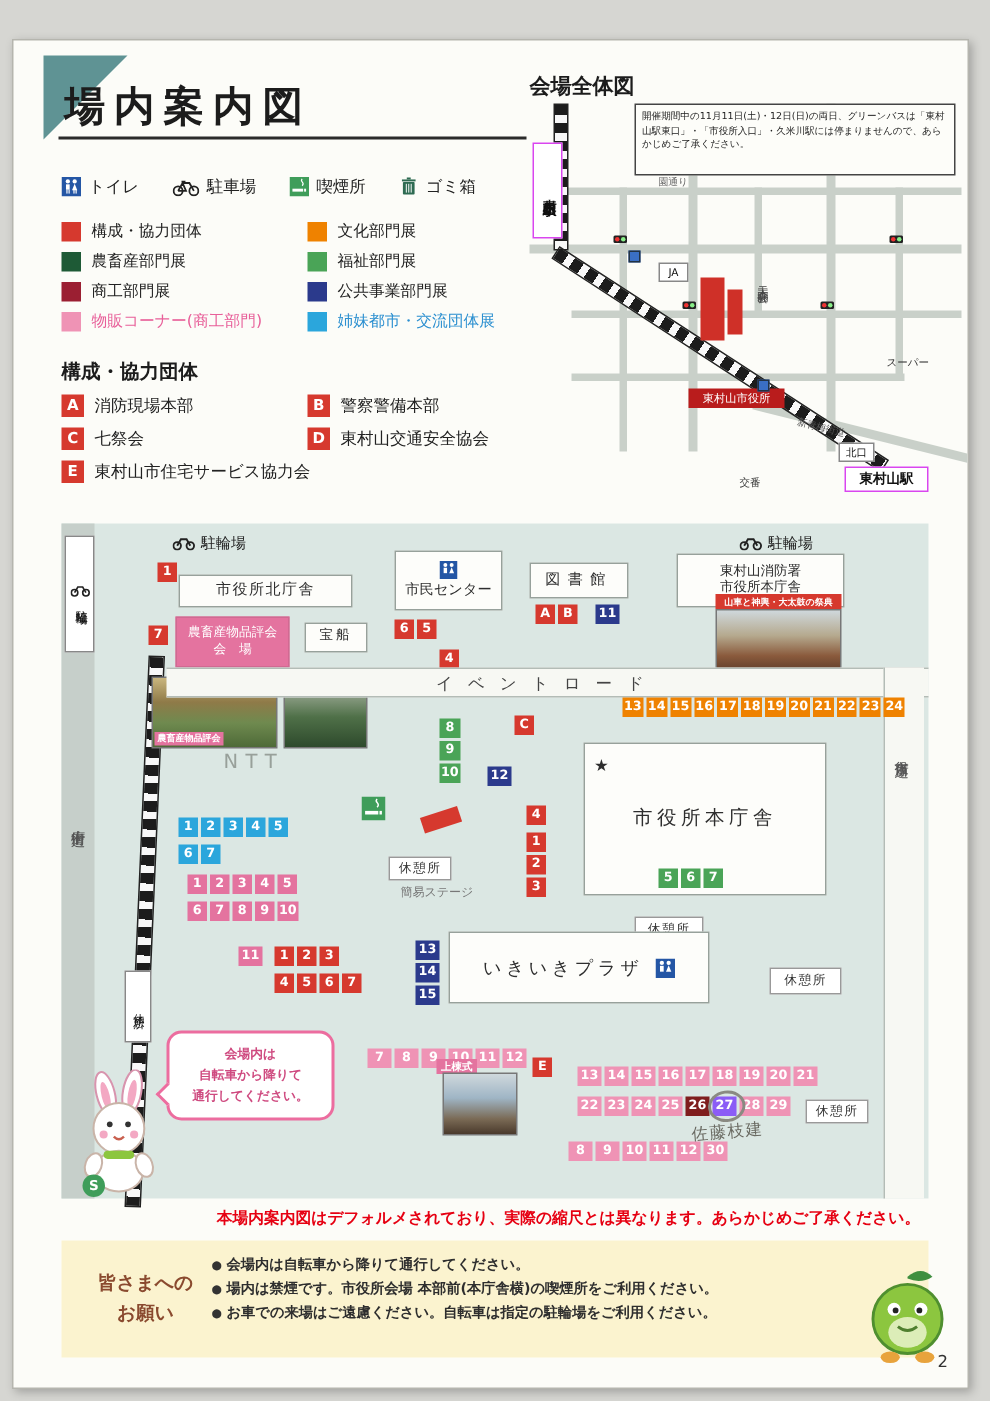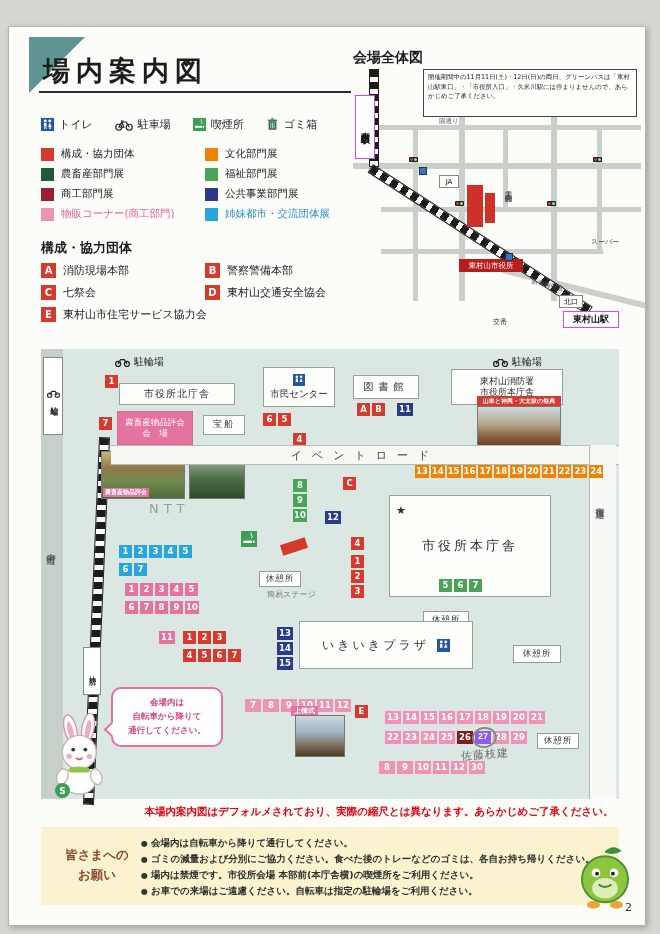--- a/index.html
+++ b/index.html
@@ -507,21 +507,21 @@
         <span class="nbox" style="background: rgb(239, 147, 181);">19</span>
         <span class="nbox" style="background: rgb(239, 147, 181);">20</span>
         <span class="nbox" style="background: rgb(239, 147, 181);">21</span>
       </div>
     <div class="abs grp wide" style="left:344px;top:382px;">
         <span class="nbox" style="background: rgb(239, 147, 181);">22</span>
         <span class="nbox" style="background: rgb(239, 147, 181);">23</span>
         <span class="nbox" style="background: rgb(239, 147, 181);">24</span>
         <span class="nbox" style="background: rgb(239, 147, 181);">25</span>
         <span class="nbox" style="background: #7f1d1d;">26</span>
-        <span class="nbox" style="background: #8b5cf6; font-family: Liberation Mono, monospace;">27</span>
+        <span class="nbox" style="background: #8b5cf6;">27</span>
         <span class="nbox" style="background: rgb(239, 147, 181);">28</span>
         <span class="nbox" style="background: rgb(239, 147, 181);">29</span>
       </div>
     <div class="abs circ" style="left:431px;top:378px;width:21px;height:17px;"></div>
     <div class="abs hand" style="left:420px;top:398px;">佐藤枝建</div>
     <div class="abs grp wide" style="left:338px;top:412px;">
         <span class="nbox" style="background: rgb(239, 147, 181);">8</span>
         <span class="nbox" style="background: rgb(239, 147, 181);">9</span>
         <span class="nbox" style="background: rgb(239, 147, 181);">10</span>
         <span class="nbox" style="background: rgb(239, 147, 181);">11</span>
@@ -533,21 +533,20 @@
 
   <div class="abs disc" style="left:130px;top:778px;width:480px;">本場内案内図はデフォルメされており、実際の縮尺とは異なります。あらかじめご了承ください。</div>
 
   <div class="abs notesbox" style="left:32px;top:800px;width:578px;height:78px;">
     <div class="abs nhead" style="left:18px;top:18px;width:76px;">
       <div>皆さまへの</div>
       <div>お願い</div>
     </div>
     <div class="abs" style="left:100px;top:10px;width:474px;font-weight:bold;">
       <div class="nitem">会場内は自転車から降りて通行してください。</div>
-      <div class="nitem">ゴミの減量および分別にご協力ください。食べた後のトレーなどのゴミは、各自お持ち帰りください。</div>
       <div class="nitem">場内は禁煙です。市役所会場 本部前(本庁舎横)の喫煙所をご利用ください。</div>
       <div class="nitem">お車での来場はご遠慮ください。自転車は指定の駐輪場をご利用ください。</div>
     </div>
   </div>
 
   <div class="abs" style="left:564px;top:816px;">
     <svg width="64" height="70" viewBox="0 0 50 54">
       <path d="M25 6 q7 -6 13 0 q-6 4 -13 1 Z" fill="#3f8f3f"></path>
       <circle cx="25" cy="28" r="18" fill="#8cc63f" stroke="#4f8f2f" stroke-width="1.5"></circle>
       <ellipse cx="25" cy="35" rx="10" ry="8" fill="#dcedb8"></ellipse>

